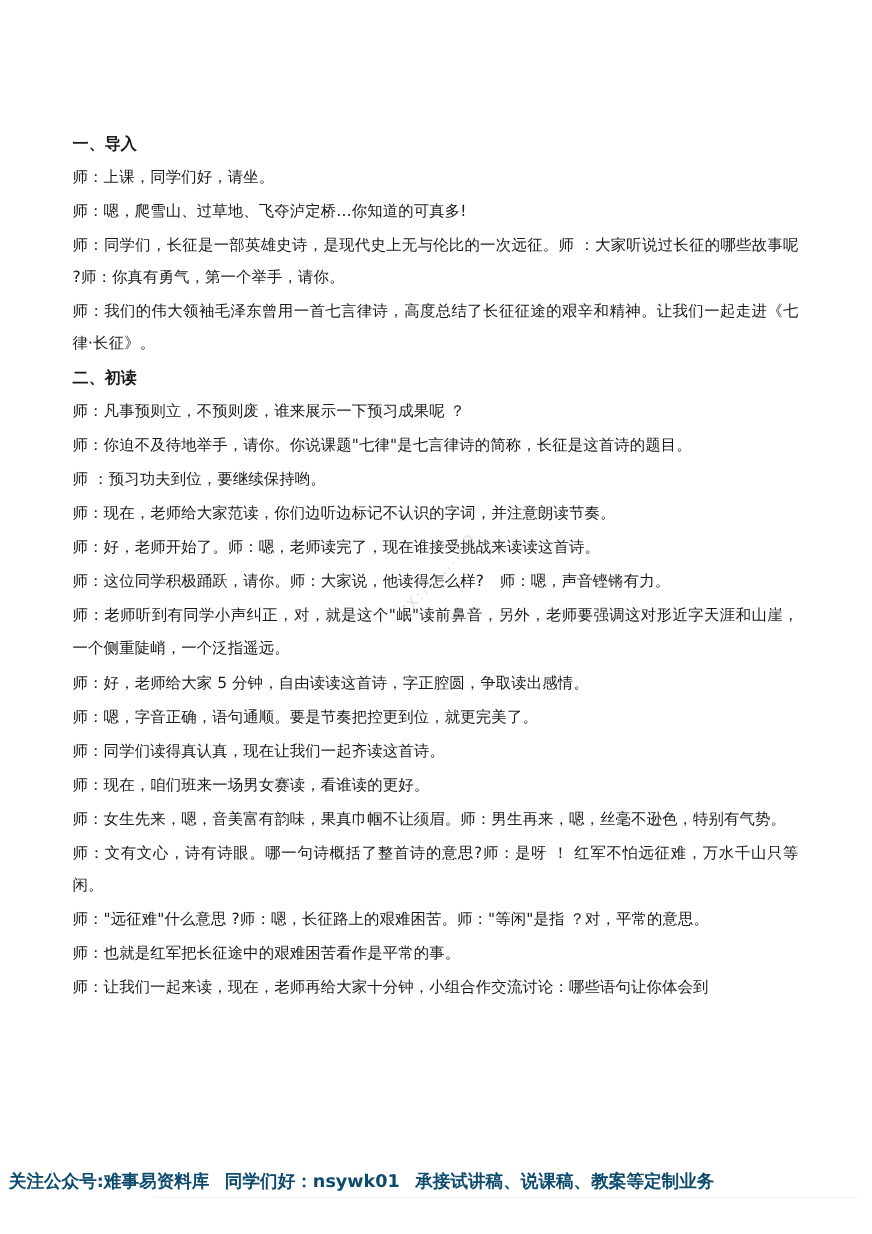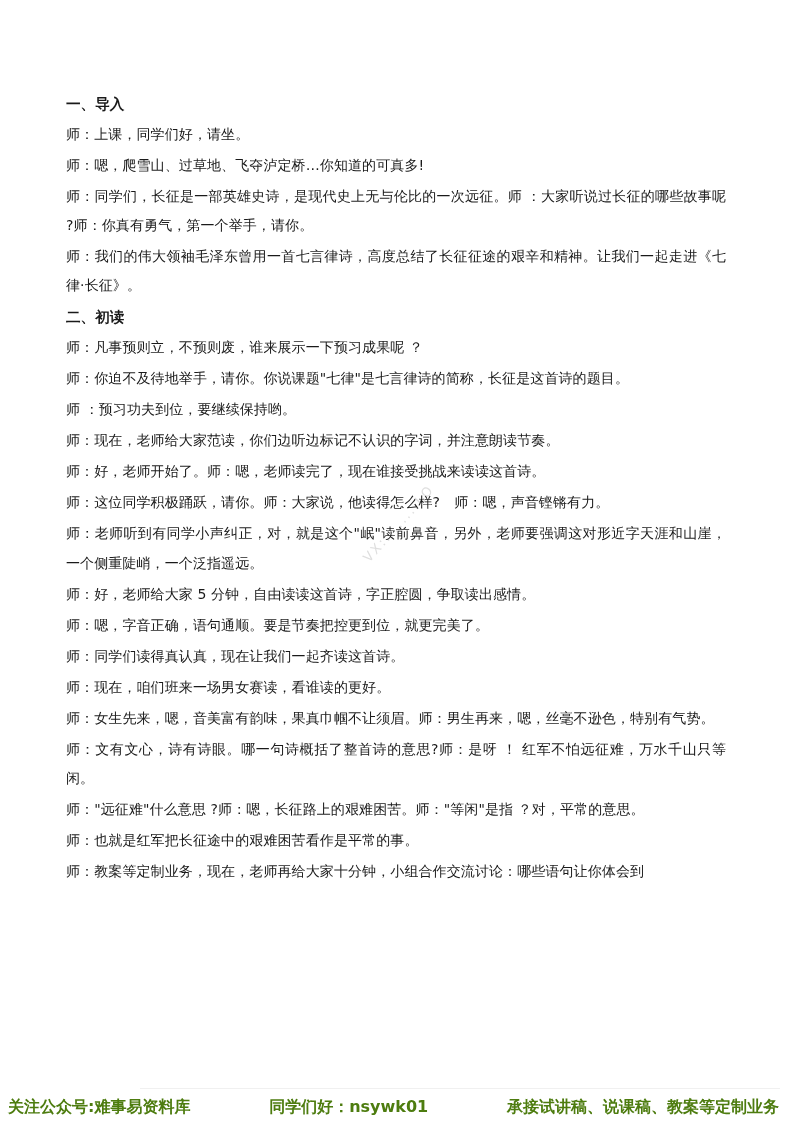--- a/index.html
+++ b/index.html
@@ -11,21 +11,21 @@
       width: 793px;
       height: 1122px;
       position: relative;
       overflow: hidden;
       font-family: "DejaVu Sans", "Liberation Sans", sans-serif;
       color: #1a1a1a;
     }
     .page {
       position: absolute;
       left: 66px;
-      top: 89px;
+      top: 116px;
       width: 660px;
     }
     .para {
       font-size: 14px;
       line-height: 29.2px;
       margin: 0 0 1.8px 0;
       text-align: justify;
       letter-spacing: 0.1px;
       word-break: break-all;
     }
@@ -42,33 +42,32 @@
       font-size: 13px;
       color: rgba(160,160,160,0.35);
       transform: rotate(-48deg);
       transform-origin: left top;
       letter-spacing: 2px;
       pointer-events: none;
     }
     .footer-banner {
       position: absolute;
       left: 0;
-      top: 1093px;
+      top: 1060px;
       width: 793px;
       height: 29px;
       display: flex;
       align-items: center;
       white-space: nowrap;
       font-family: "DejaVu Sans", sans-serif;
       font-weight: bold;
       font-size: 16px;
-      color: #4d7c0f;
+      color: #0c4a6e;
       padding-left: 8px;
       box-sizing: border-box;
-      justify-content: space-between;
     }
     .footer-banner span { margin-right: 14px; }
     .footer-rule {
       position: absolute;
       left: 140px;
       top: 1088px;
       width: 640px;
       height: 1px;
       background: #f0f0f0;
     }
@@ -96,21 +95,21 @@
     <p class="para">师：好，老师给大家 5 分钟，自由读读这首诗，字正腔圆，争取读出感情。</p>
     <p class="para">师：嗯，字音正确，语句通顺。要是节奏把控更到位，就更完美了。</p>
     <p class="para">师：同学们读得真认真，现在让我们一起齐读这首诗。</p>
     <p class="para">师：现在，咱们班来一场男女赛读，看谁读的更好。</p>
     <p class="para">师：女生先来，嗯，音美富有韵味，果真巾帼不让须眉。师：男生再来，嗯，丝毫不逊色，特别有气势。</p>
   </div>
   <div>
     <p class="para">师：文有文心，诗有诗眼。哪一句诗概括了整首诗的意思?师：是呀 ！ 红军不怕远征难，万水千山只等闲。</p>
     <p class="para">师："远征难"什么意思 ?师：嗯，长征路上的艰难困苦。师："等闲"是指 ？对，平常的意思。</p>
     <p class="para">师：也就是红军把长征途中的艰难困苦看作是平常的事。</p>
-    <p class="para">师：教案等定制业务，现在，老师再给大家十分钟，小组合作交流讨论：哪些语句让你体会到</p>
+    <p class="para">师：让我们一起来读，现在，老师再给大家十分钟，小组合作交流讨论：哪些语句让你体会到</p>
   </div>
 </div>
 
 <div class="watermark">VX:........LO</div>
 
 <div class="footer-rule"></div>
 <div class="footer-banner">
   <span>关注公众号:难事易资料库</span>
   <span>同学们好：nsywk01</span>
   <span>承接试讲稿、说课稿、教案等定制业务</span>

